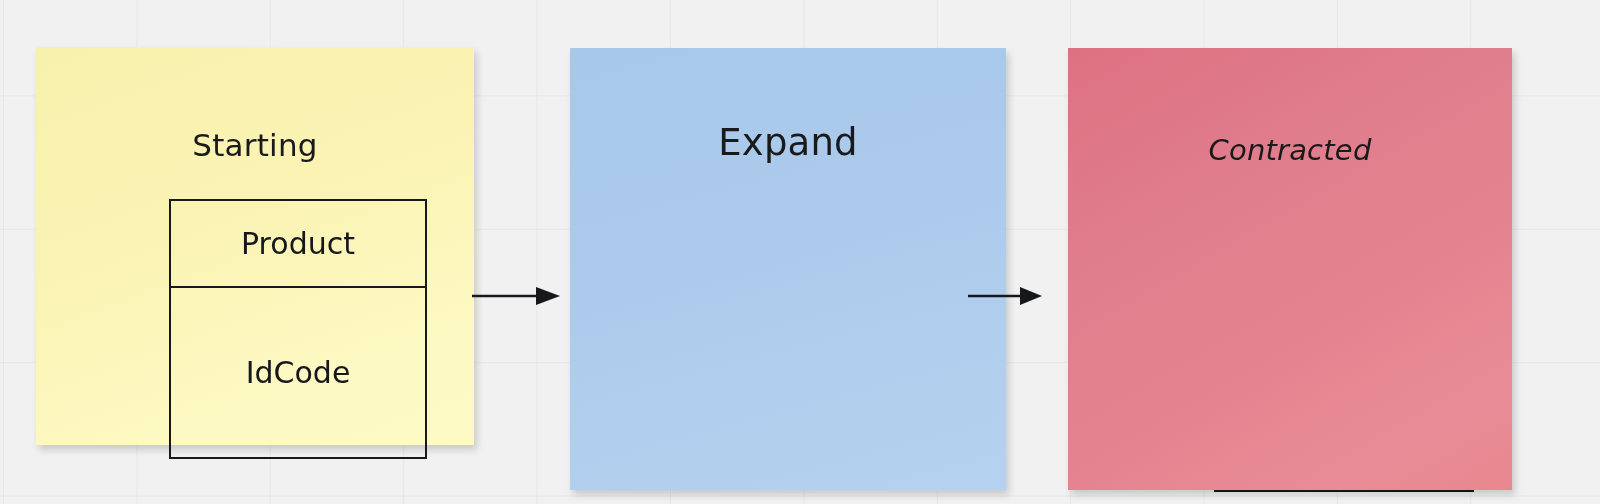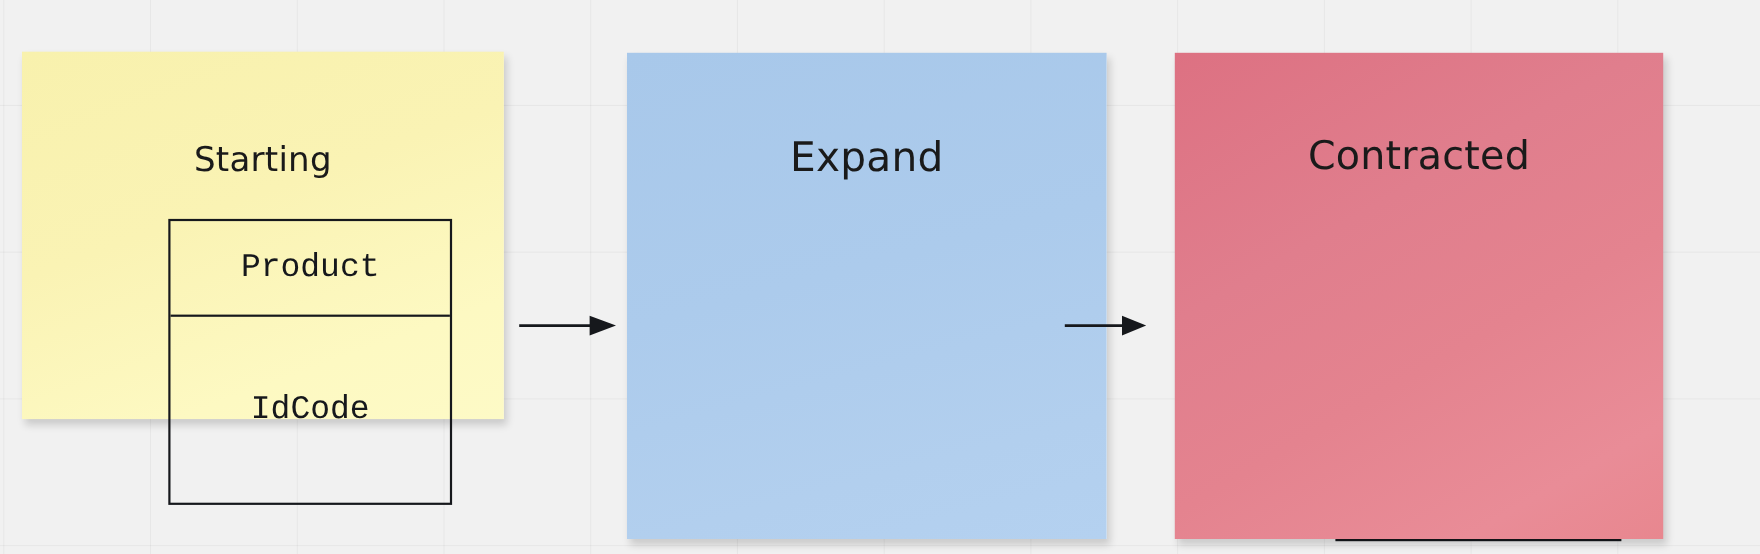--- a/index.html
+++ b/index.html
@@ -38,53 +38,52 @@
     position: absolute;
     left: 0;
     right: 0;
     text-align: center;
     color: #1a1a1a;
     letter-spacing: 0.2px;
     white-space: nowrap;
   }
 
   #panel-starting {
-    left: 20px;  top: 47px;  width: 438px;  height: 334px;
+    left: 36px;  top: 47px;  width: 438px;  height: 398px;
     background: linear-gradient(160deg, #f8f1ad 0%, #faf3b4 42%, #fdf9c2 78%, #fdfac6 100%);
   }
   #panel-expand {
     left: 570px; top: 48px;  width: 436px;  height: 442px;
     background: linear-gradient(165deg, #a8c8ea 0%, #accbec 45%, #b2cfee 80%, #b4d1f0 100%);
   }
   #panel-contracted {
     left: 1068px; top: 48px; width: 444px;  height: 442px;
     background: linear-gradient(150deg, #dd7182 0%, #e07e8d 35%, #e4838f 60%, #e98c97 85%, #e8878f 100%);
   }
 
   #title-starting   { top: 80px;  font-size: 31px; }
   #title-expand     { top: 73px;  font-size: 37px; }
-  #title-contracted { top: 74px;  font-size: 36px; }
+  #title-contracted { top: 85px;  font-size: 29px; font-style: italic; }
 
   
   .entity-table {
     position: absolute;
     box-sizing: border-box;
     border: 2.5px solid #16181c;
     display: flex;
     flex-direction: column;
   }
   .entity-row {
     box-sizing: border-box;
     display: flex;
     align-items: center;
     justify-content: center;
     color: #16181c;
     white-space: nowrap;
     overflow: hidden;
-    font-family: Liberation Mono, monospace;
   }
   .entity-row + .entity-row {
     border-top: 2px solid #16181c;
   }
 
   
   #table-starting {
     left: 133px; top: 152px; width: 258px; height: 260px;
   }
   #table-starting .entity-row { font-size: 30px; }

